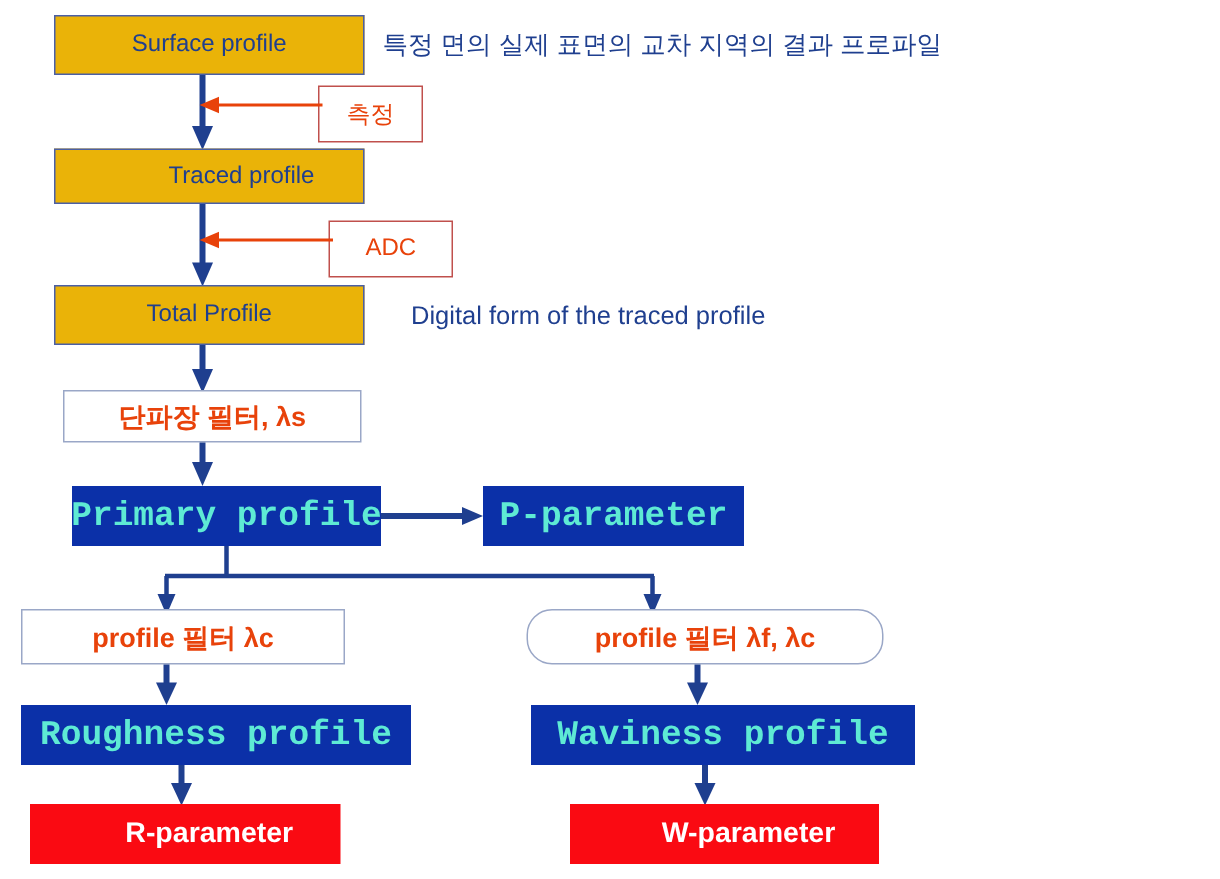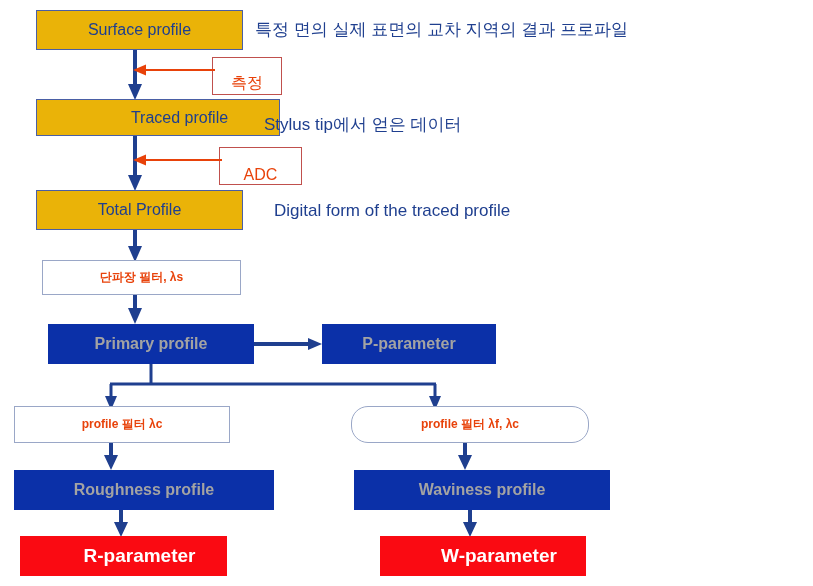--- a/index.html
+++ b/index.html
@@ -32,36 +32,36 @@
     border: 1px solid #4a5fa5;
     color: #1f3f8f;
     font-size: 16px;
   }
   
   .box-red-outline {
     background: #ffffff;
     border: 1px solid #c0504d;
     color: #e8420a;
     font-size: 16px;
-    align-items: flex-end;
   }
   
   .box-filter {
     background: #ffffff;
     border: 1px solid #9aa7c7;
     color: #e8420a;
-    font-size: 12px;
+    font-size: 18px;
     font-weight: bold;
   }
   
   .box-blue {
     background: #0b30a8;
-    color: #a3a3a3;
-    font-size: 16px;
+    color: #5eead4;
+    font-size: 23px;
     font-weight: bold;
+    font-family: Liberation Mono, monospace;
   }
   
   .box-redfill {
     background: #fa0a12;
     color: #ffffff;
     font-size: 19px;
     font-weight: bold;
     padding-left: 32px;
   }
   .caption {
@@ -99,25 +99,24 @@
   <div class="box box-red-outline" style="left:212px; top:57px; width:70px; height:38px;">
     <span>측정</span>
   </div>
   <div class="arrow" style="left:133px; top:63px; width:82px; height:14px;">
     <svg width="82" height="14" viewBox="0 0 82 14">
       <line x1="82" y1="7" x2="12" y2="7" stroke="#e8420a" stroke-width="2"></line>
       <polygon points="0,7 13,1.5 13,12.5" fill="#e8420a"></polygon>
     </svg>
   </div>
 
-  <div class="box box-plain" style="left:36px; top:99px; width:244px; height:37px;padding-left:43px;">
+  <div class="box box-plain" style="left:36px; top:99px; width:207px; height:37px;padding-left:43px;">
     <span>Traced profile</span>
   </div>
 
-  <div class="caption" style="left:264px; top:113px;">Stylus tip에서 얻은 데이터</div>
 
   <div class="arrow" style="left:125px; top:136px; width:20px; height:55px;">
     <svg width="20" height="55" viewBox="0 0 20 55">
       <line x1="10" y1="0" x2="10" y2="43" stroke="#1f3f8f" stroke-width="4"></line>
       <polygon points="10,55 3,39 17,39" fill="#1f3f8f"></polygon>
     </svg>
   </div>
 
   <div class="box box-red-outline" style="left:219px; top:147px; width:83px; height:38px;">
     <span>ADC</span>

